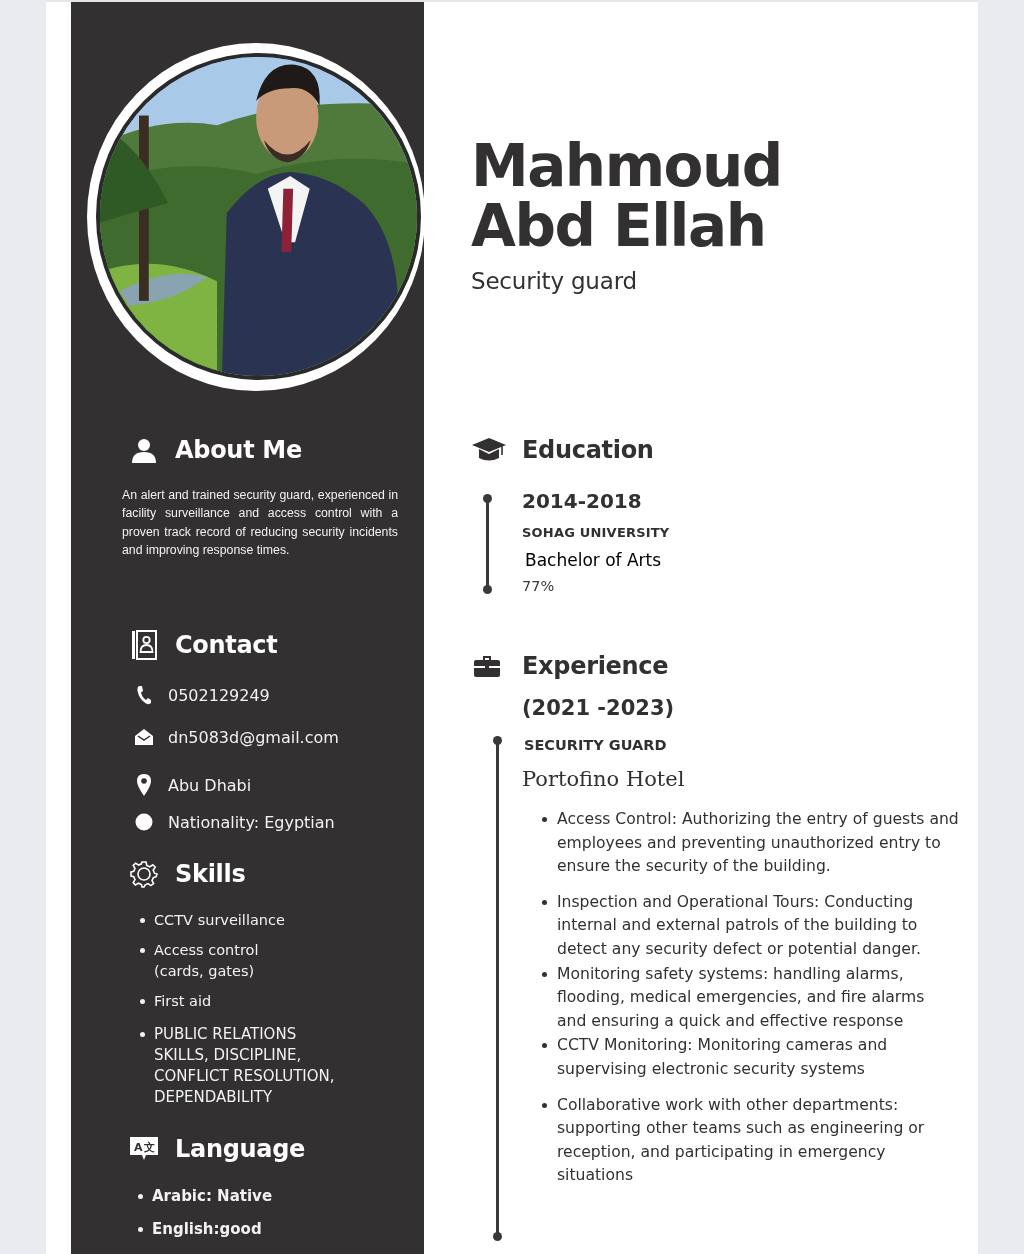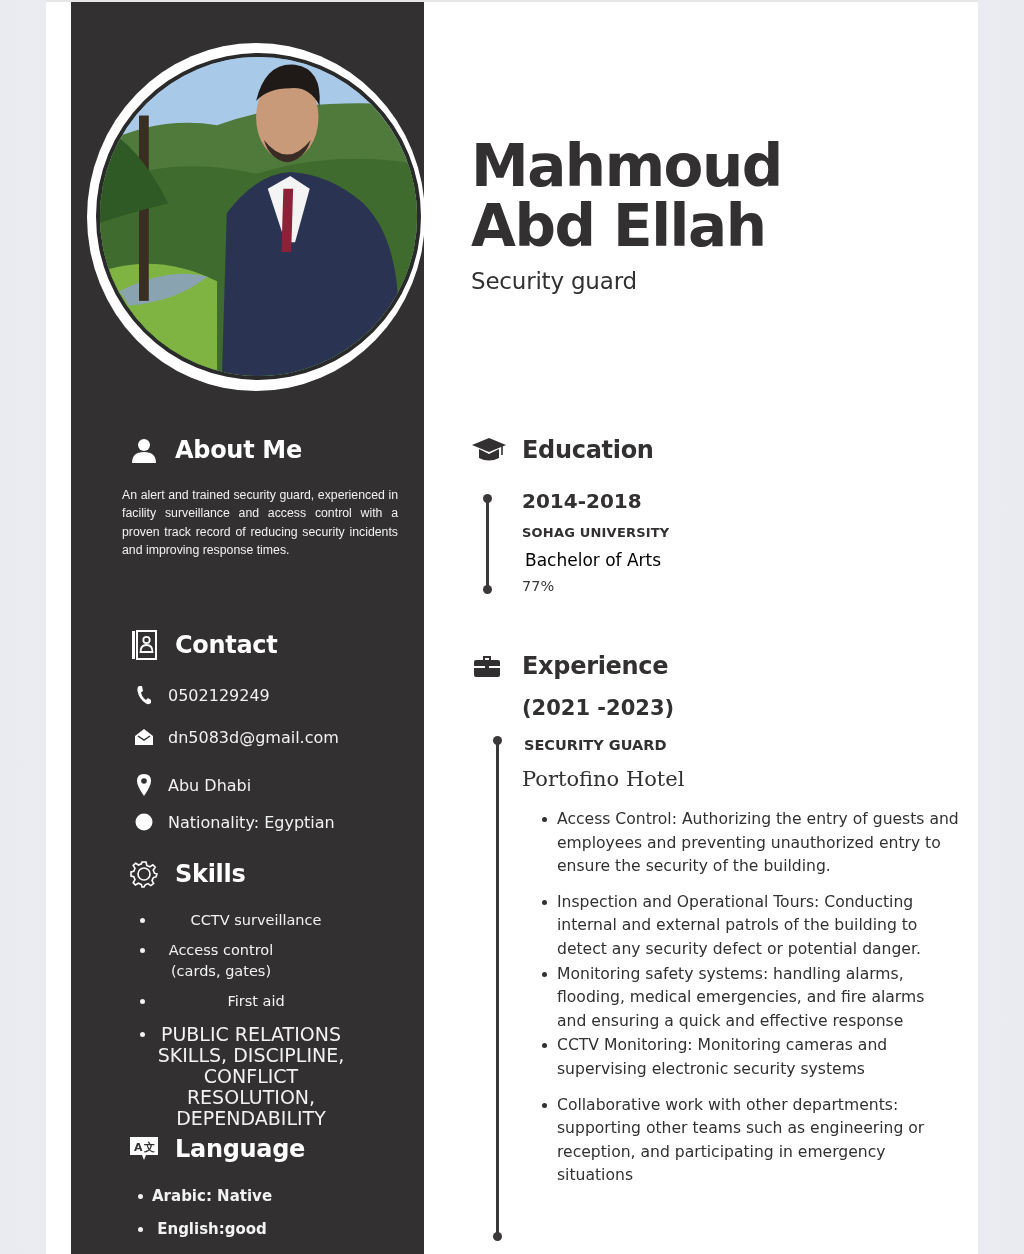--- a/index.html
+++ b/index.html
@@ -54,26 +54,26 @@
     .contact-row {
       position: absolute; left: 132px; display: flex; align-items: center;
       font-size: 16px; color: #f2f2f2; font-family: "DejaVu Sans", sans-serif;
     }
     .contact-row .ci { width: 24px; height: 22px; display: inline-flex; align-items: center; justify-content: center; margin-right: 12px; }
 
     .side-list {
       position: absolute; left: 138px; list-style: none;
       font-family: "DejaVu Sans", sans-serif; color: #f2f2f2; font-size: 14.5px;
     }
-    .side-list li { position: relative; padding-left: 16px; line-height: 21px; text-align: center; }
+    .side-list li { position: relative; padding-left: 16px; line-height: 21px; }
     .side-list li::before {
       content: ""; position: absolute; left: 2px; top: 8px; width: 5px; height: 5px; border-radius: 50%; background: #f2f2f2;
     }
     .skills li { margin-bottom: 9px; }
-    .skills li.caps { font-size: 19px; line-height: 21px; margin-top: 12px; }
+    .skills li.caps { font-size: 15px; line-height: 21px; margin-top: 12px; }
 
     .lang li { margin-bottom: 12px; font-size: 15px; }
 
     
     .name {
       position: absolute; left: 471px; top: 136px;
       font-family: "DejaVu Sans", sans-serif; font-weight: bold; font-size: 58px; line-height: 60px;
       color: #323031; letter-spacing: -1.5px;
     }
     .role {

